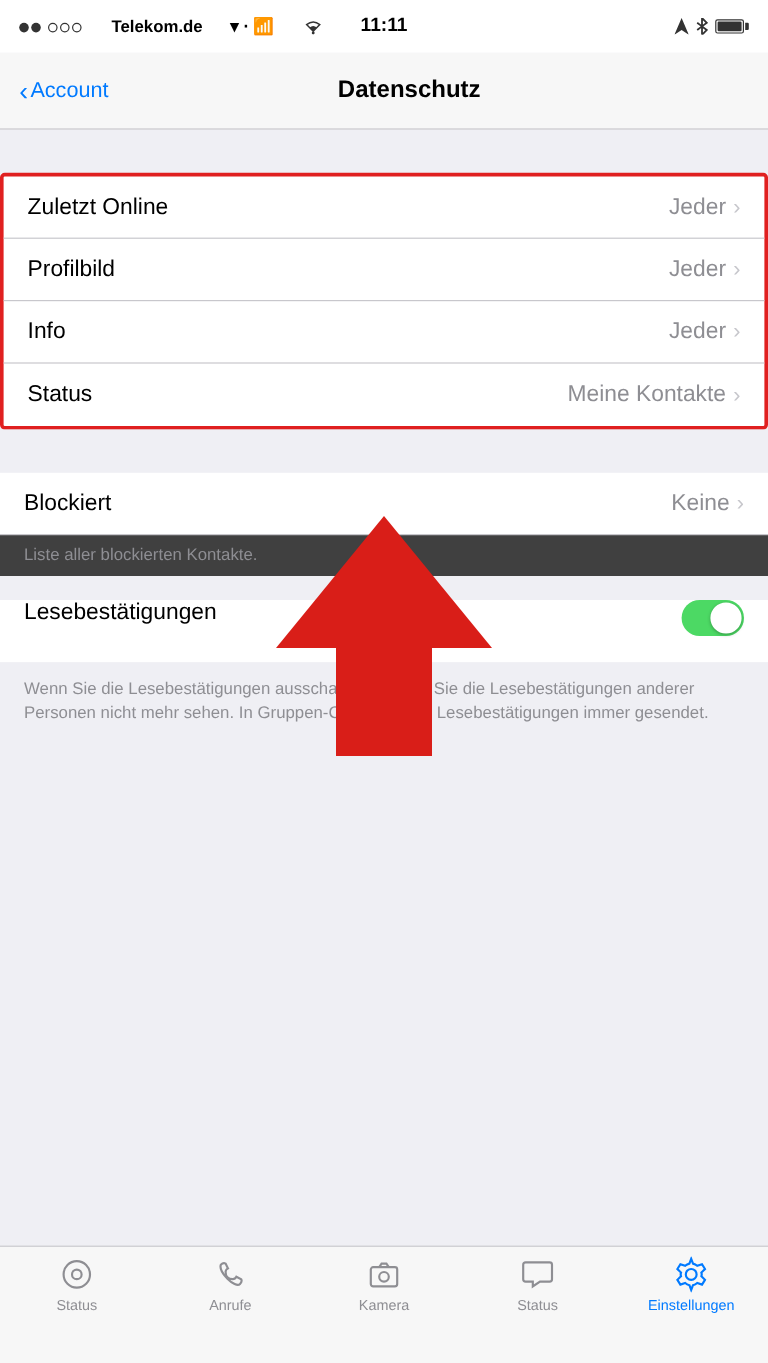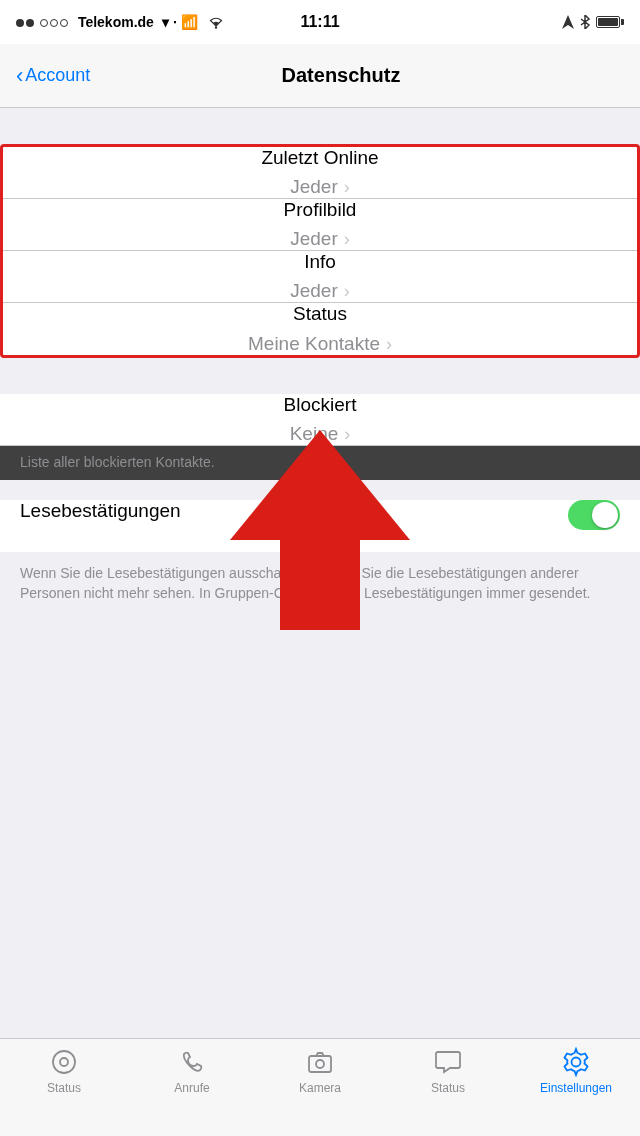--- a/index.html
+++ b/index.html
@@ -20,21 +20,21 @@
       display: flex;
       align-items: center;
       justify-content: space-between;
       padding: 0 16px;
       font-size: 14px;
       font-weight: 600;
     }
     .status-bar-left {
       display: flex;
       align-items: center;
-      gap: 4px;
+      gap: 19px;
     }
     .status-dots span {
       display: inline-block;
       width: 8px;
       height: 8px;
       border-radius: 50%;
       background: #333;
       margin-right: 2px;
     }
     .status-dots span.empty {
@@ -144,21 +144,20 @@
       margin: 0 0px;
     }
 
     .settings-row {
       display: flex;
       align-items: center;
       justify-content: space-between;
       padding: 0 20px;
       height: 52px;
       border-bottom: 1px solid #c8c7cc;
-      flex-direction: column;
     }
     .settings-row:last-child {
       border-bottom: none;
     }
     .settings-row-label {
       font-size: 19px;
       color: #000;
     }
     .settings-row-value {
       display: flex;
@@ -265,21 +264,20 @@
     svg { display: block; }
 
     .blockiert-row {
       display: flex;
       align-items: center;
       justify-content: space-between;
       padding: 0 20px;
       height: 52px;
       border-bottom: 1px solid #c8c7cc;
       background: #fff;
-      flex-direction: column;
     }
     .blockiert-note {
       padding: 8px 20px 10px;
       font-size: 14px;
       color: #8e8e93;
       background: #404040;
       border-bottom: none;
     }
     .lese-row {
       display: flex;

